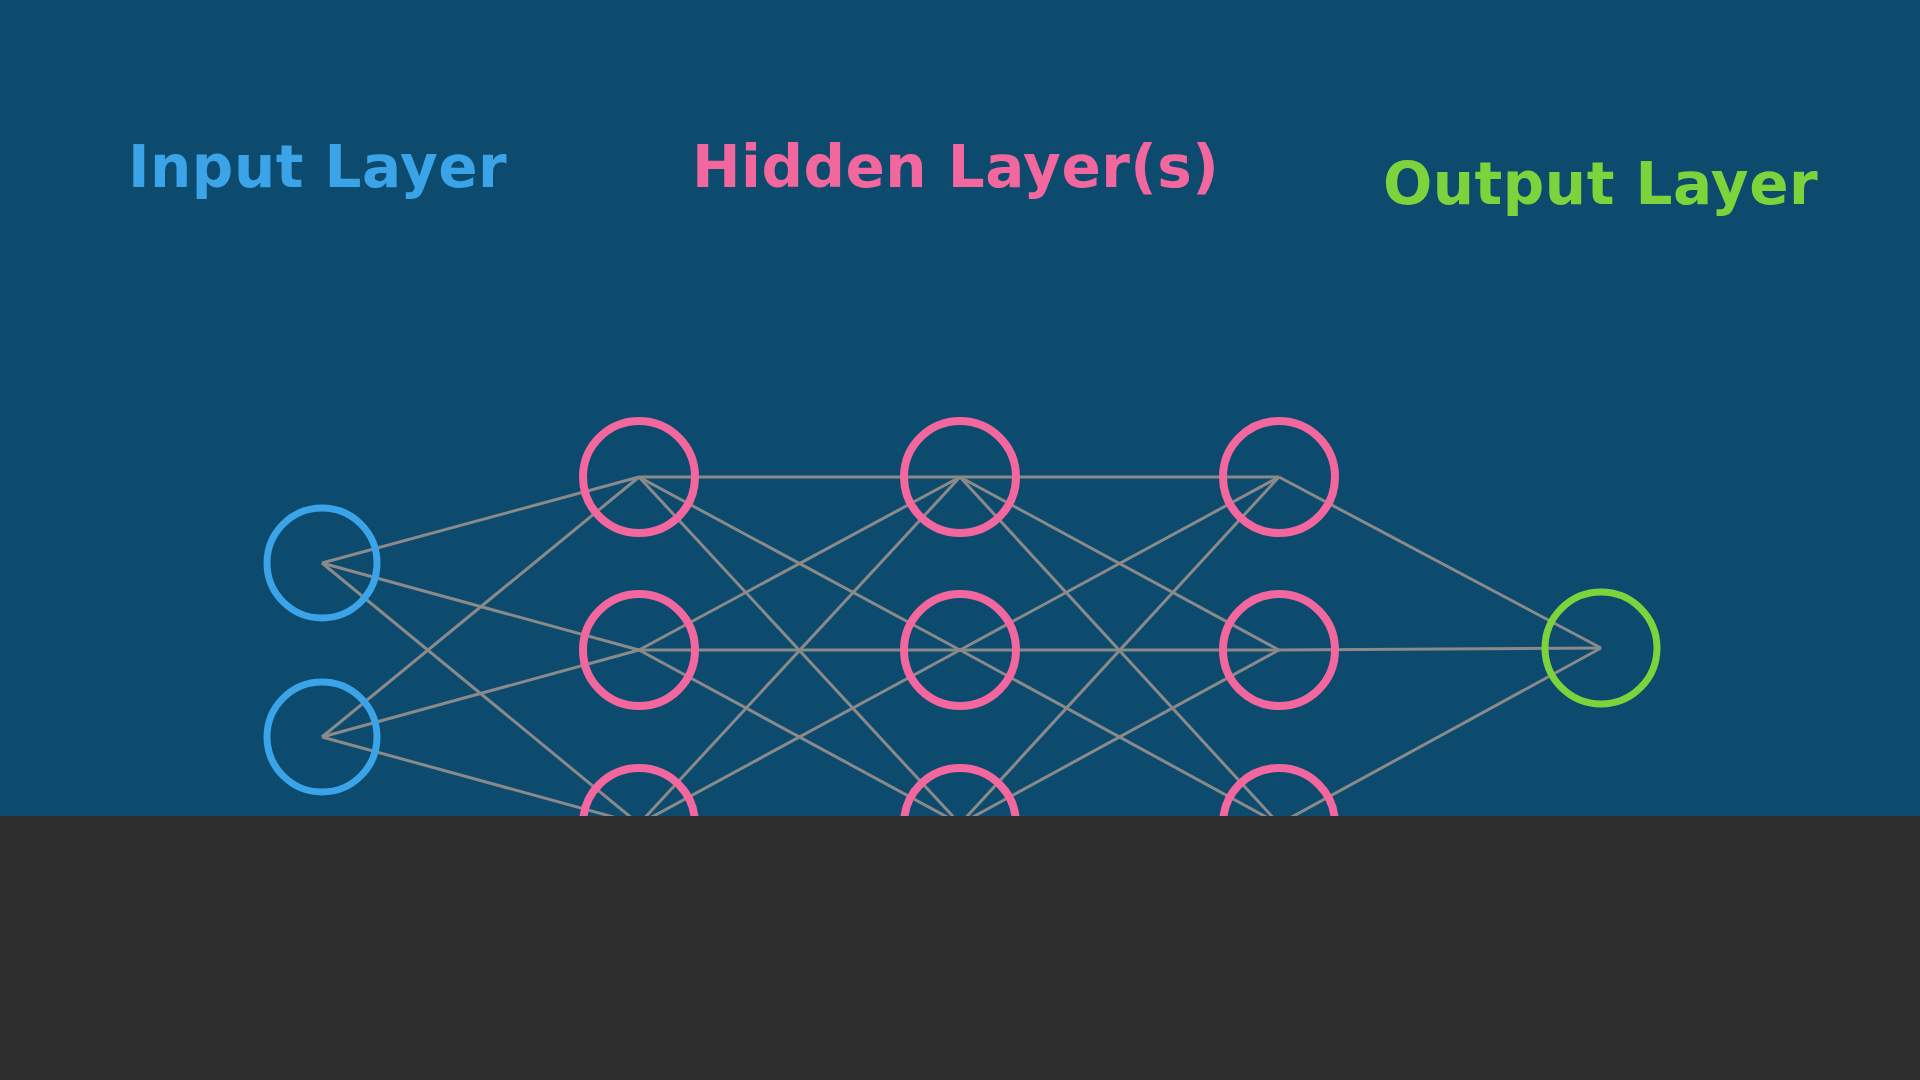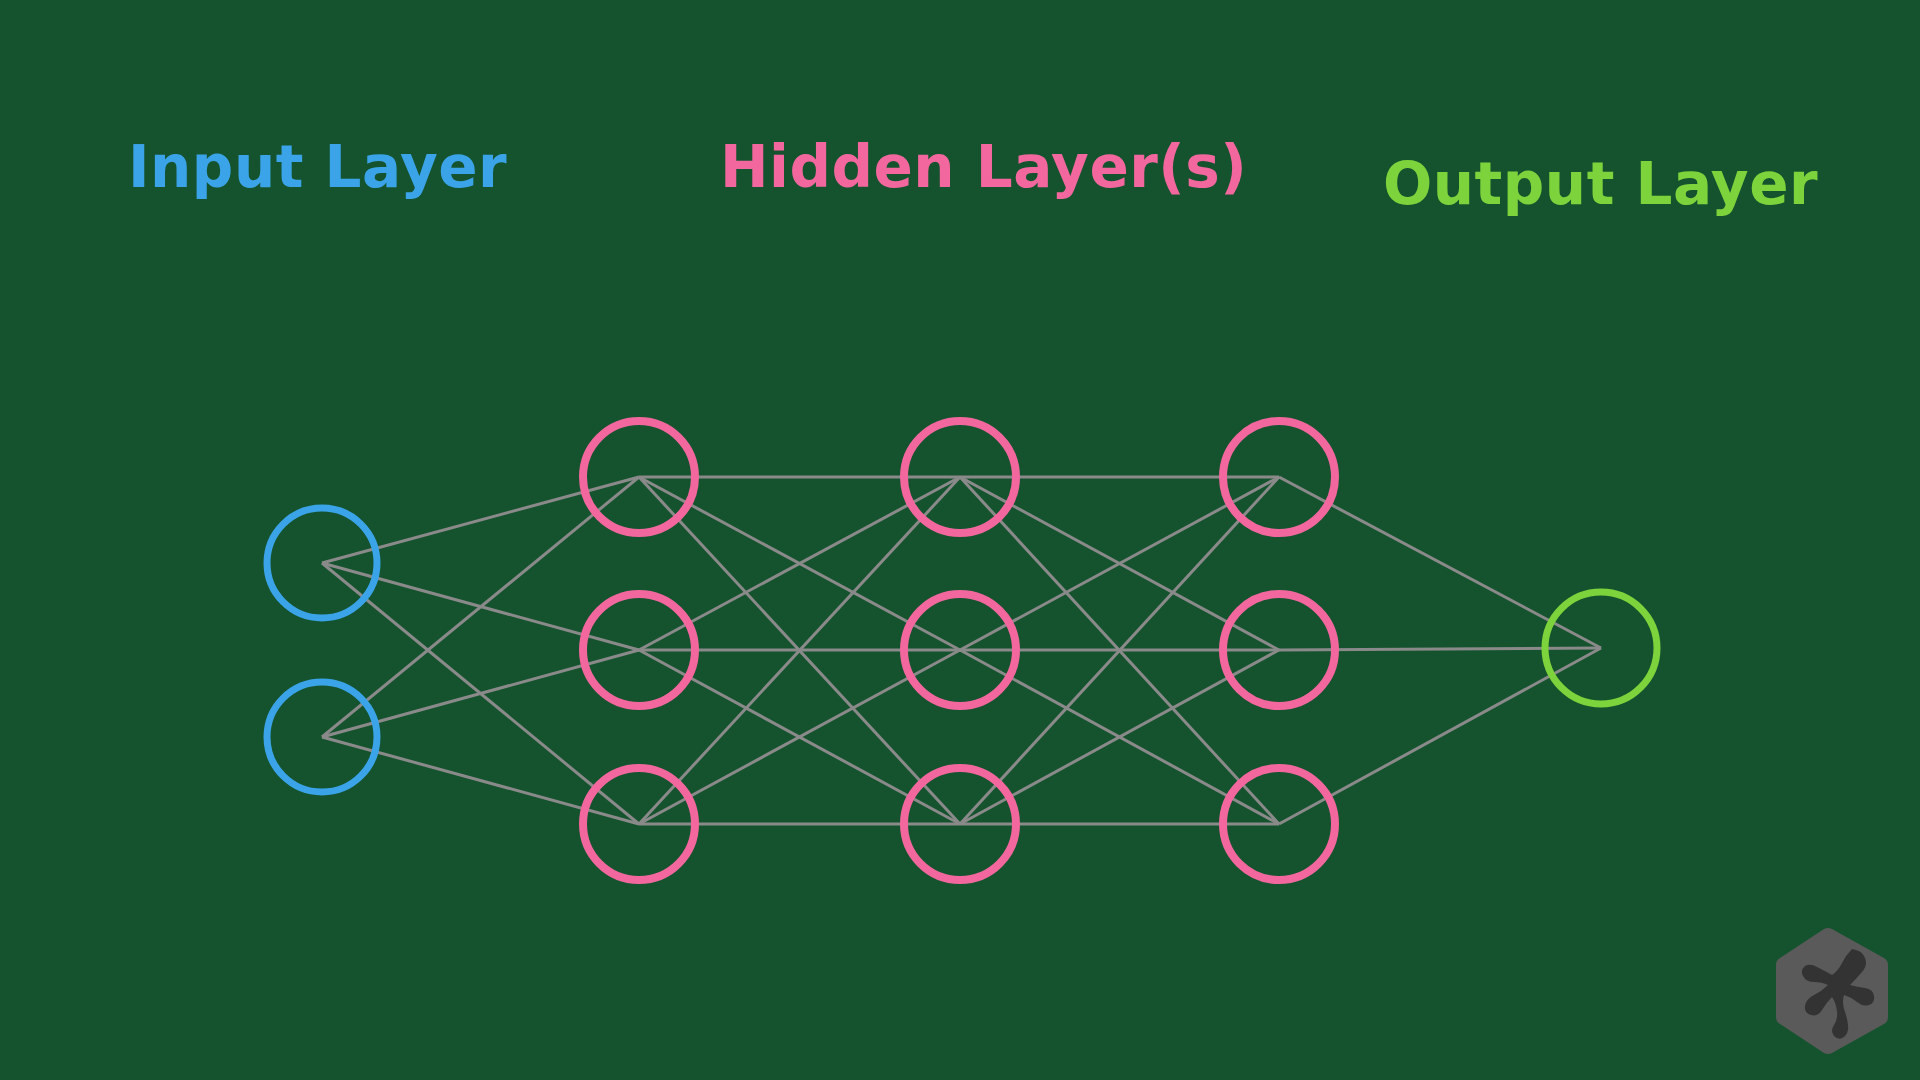--- a/index.html
+++ b/index.html
@@ -48,21 +48,21 @@
     left: 1772px;
     top: 925px;
     width: 120px;
     height: 132px;
     opacity: 1;
   }
 </style>
 </head>
 <body>
 
-<div id="stage" style="width: 1920px; height: 1080px; background: #14532d;">
+<div id="stage" style="width: 1920px; height: 816px; background: #0c4a6e;">
 
   <svg id="net-svg" viewBox="0 0 1920 1080">
     <g id="edges-group">
         <line x1="322" y1="563" x2="639" y2="477" stroke="#8a8a8a" stroke-width="3" class="edge-line"></line>
         <line x1="322" y1="563" x2="639" y2="650" stroke="#8a8a8a" stroke-width="3" class="edge-line"></line>
         <line x1="322" y1="563" x2="639" y2="824" stroke="#8a8a8a" stroke-width="3" class="edge-line"></line>
         <line x1="322" y1="737" x2="639" y2="477" stroke="#8a8a8a" stroke-width="3" class="edge-line"></line>
         <line x1="322" y1="737" x2="639" y2="650" stroke="#8a8a8a" stroke-width="3" class="edge-line"></line>
         <line x1="322" y1="737" x2="639" y2="824" stroke="#8a8a8a" stroke-width="3" class="edge-line"></line>
         <line x1="639" y1="477" x2="960" y2="477" stroke="#8a8a8a" stroke-width="3" class="edge-line"></line>
@@ -98,21 +98,21 @@
         <circle cx="960" cy="824" r="56" stroke="#f2679e" stroke-width="8" fill="#333333" class="node-circle"></circle>
         <circle cx="1279" cy="477" r="56" stroke="#f2679e" stroke-width="8" fill="#333333" class="node-circle"></circle>
         <circle cx="1279" cy="650" r="56" stroke="#f2679e" stroke-width="8" fill="#333333" class="node-circle"></circle>
         <circle cx="1279" cy="824" r="56" stroke="#f2679e" stroke-width="8" fill="#333333" class="node-circle"></circle>
         <circle cx="1601" cy="648" r="56" stroke="#7dd33c" stroke-width="7" fill="#333333" class="node-circle"></circle>
       </g>
   </svg>
 
   <div class="layer-label" id="label-input" style="color: rgb(59, 163, 232);">Input Layer</div>
 
-  <div class="layer-label" id="label-hidden" style="color: rgb(242, 103, 158); margin-left: 28px;">Hidden Layer(s)</div>
+  <div class="layer-label" id="label-hidden" style="color: rgb(242, 103, 158);">Hidden Layer(s)</div>
 
   <div class="layer-label" id="label-output" style="color: rgb(125, 211, 60);">Output Layer</div>
 
   <svg id="watermark" viewBox="0 0 120 132">
     <path id="wm-hex" d="M60 4 L112 33 Q116 35 116 40 L116 92 Q116 97 112 99 L60 128 Q56 130 52 128 L8 99 Q4 97 4 92 L4 40 Q4 35 8 33 L52 4 Q56 2 60 4 Z" fill="#5a5a5a"></path>
     <path id="wm-glyph" d="M80 24 Q74 30 70 38 Q66 46 60 50 Q53 46 45 42 Q38 38 33 41 Q28 45 31 51 Q34 57 42 57 Q50 57 56 60
              Q50 66 42 70 Q34 74 33 81 Q32 88 39 90 Q46 92 50 85 Q54 78 60 72 Q64 78 65 86 Q66 94 62 100
              Q58 106 62 111 Q67 116 72 112 Q77 108 76 100 Q75 92 72 84 Q70 76 72 70 Q79 72 85 77 Q91 82 97 80
              Q103 78 102 71 Q101 64 93 63 Q85 62 78 60 Q84 54 90 47 Q96 40 93 33 Q90 26 84 25 Z" fill="#333333"></path>
   </svg>

